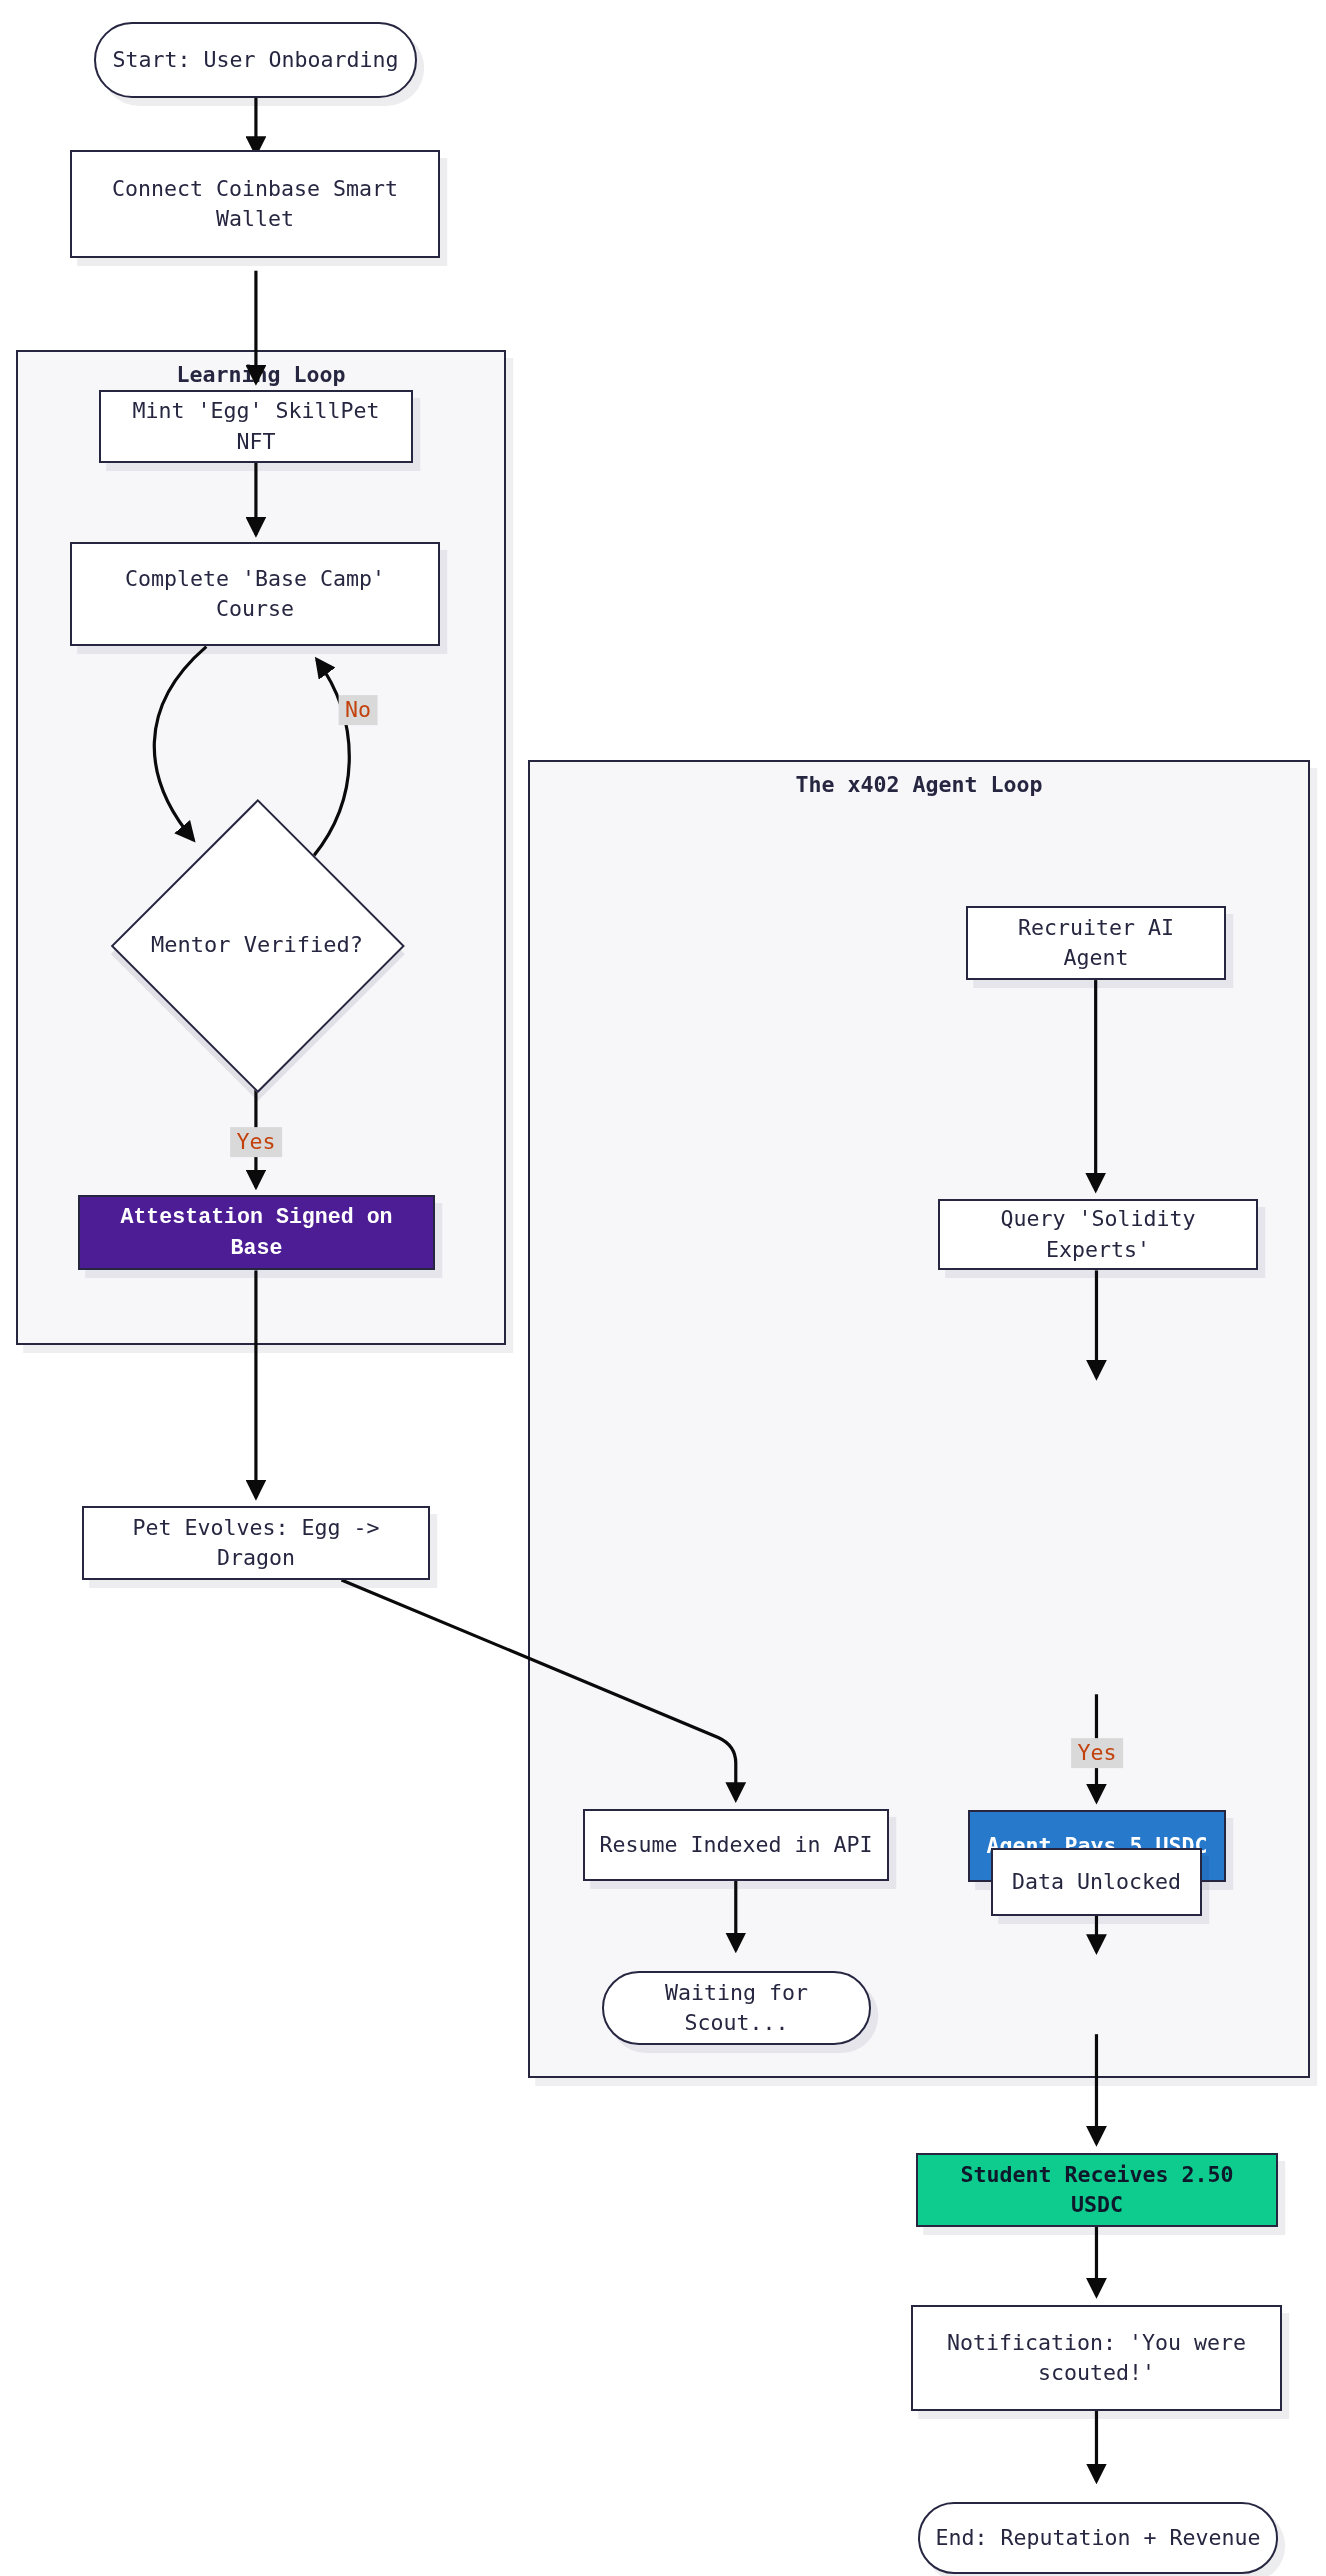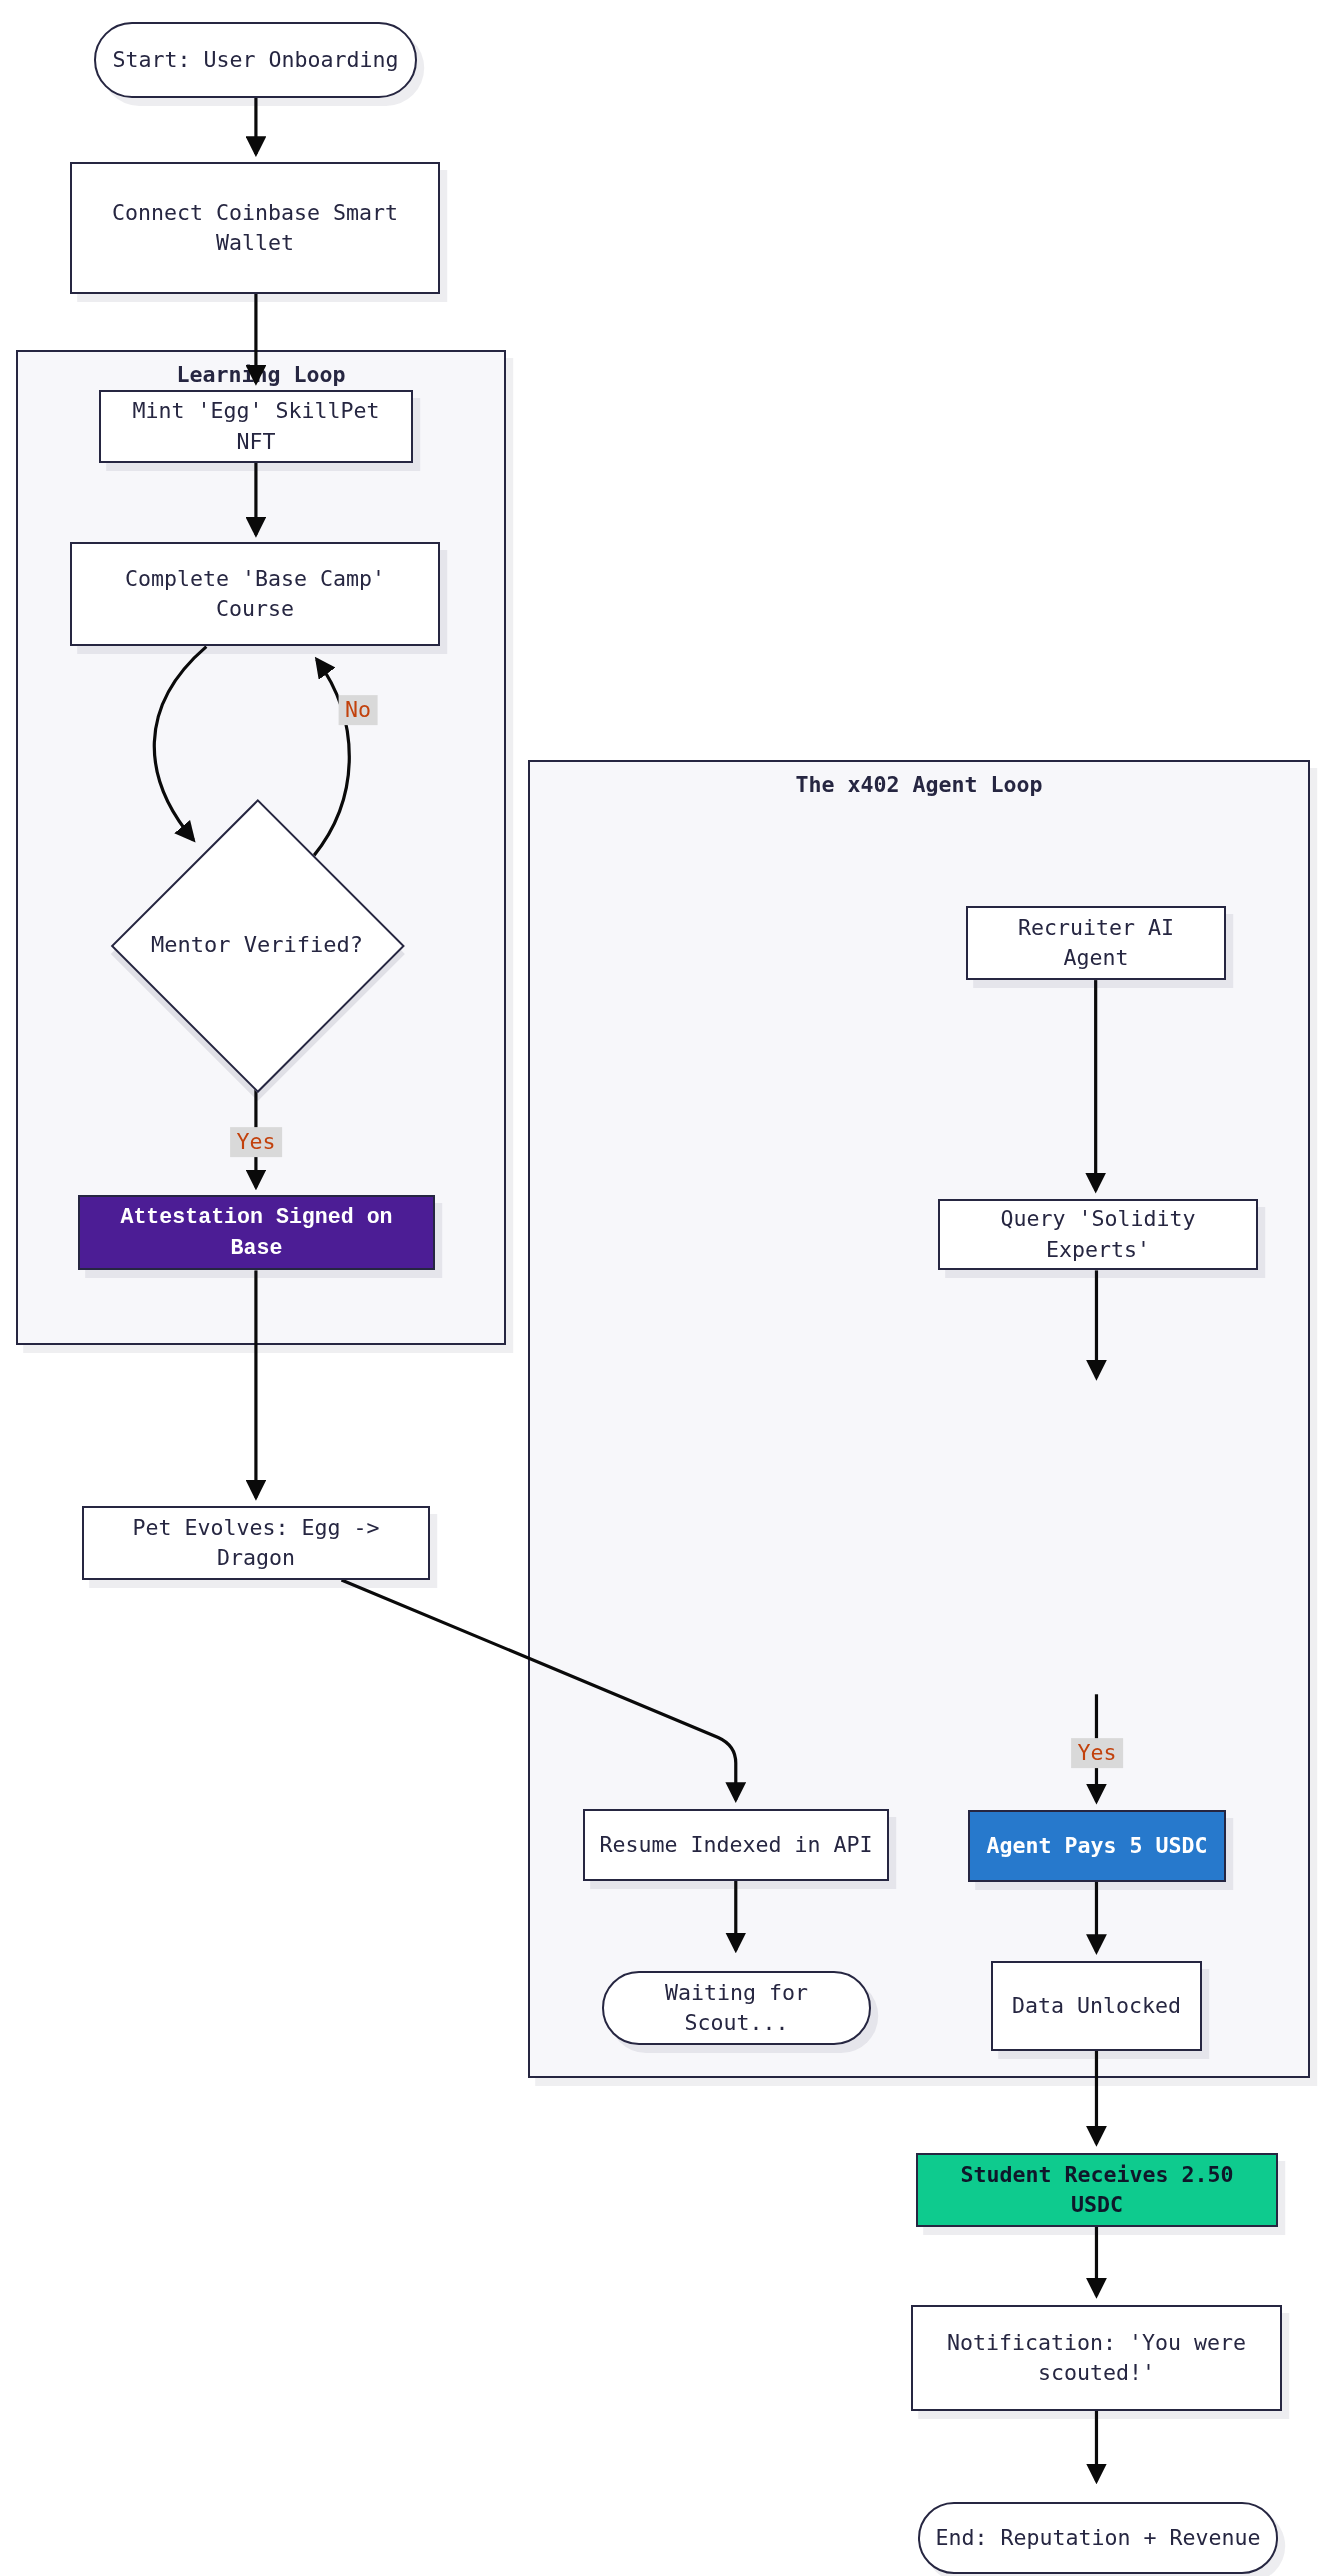--- a/index.html
+++ b/index.html
@@ -81,21 +81,21 @@
       <path d="M1371,3014 V3102" marker-end="url(#arrow)"></path>
     </g>
   </svg>
 
   <div class="edge-label" style="left:358px;top:710px">No</div>
   <div class="edge-label" style="left:256px;top:1142px">Yes</div>
   <div class="edge-label" style="left:1097px;top:1753px">Yes</div>
 
   <div class="node stadium" style="left:94px;top:10.4px;width:323px;height:76px">Start: User Onboarding</div>
 
-  <div class="node" style="left:70px;top:162px;width:370px;height:132px">Connect Coinbase Smart Wallet</div>
+  <div class="node" style="left:70px;top:150px;width:370px;height:108px">Connect Coinbase Smart Wallet</div>
 
   <div class="node" style="left:99px;top:390px;width:314px;height:73px">Mint 'Egg' SkillPet NFT</div>
 
   <div class="node" style="left:70px;top:542px;width:370px;height:104px">Complete 'Base Camp' Course</div>
 
   <div class="diamond" style="left:112px;top:800px;width:288px;height:288px">
     <div class="diamond-shape"></div>
     <div class="diamond-label">Mentor Verified?</div>
   </div>
 
@@ -103,21 +103,21 @@
 
   <div class="node" style="left:82px;top:1506px;width:348px;height:74px">Pet Evolves: Egg -&gt; Dragon</div>
 
   <div class="node" style="left:966px;top:906px;width:260px;height:74px">Recruiter AI Agent</div>
 
   <div class="node" style="left:938px;top:1199px;width:320px;height:71px">Query 'Solidity Experts'</div>
 
 
   <div class="node fill-usdc" style="left:968px;top:1810px;width:258px;height:72px">Agent Pays 5 USDC</div>
 
-  <div class="node" style="left:991px;top:1961px;width:211px;height:90px">Data Unlocked</div>
+  <div class="node" style="left:991px;top:1848px;width:211px;height:68px">Data Unlocked</div>
 
   <div class="node" style="left:583px;top:1809px;width:306px;height:72px">Resume Indexed in API</div>
 
   <div class="node stadium" style="left:602px;top:1959px;width:269px;height:74px">Waiting for Scout...</div>
 
   <div class="node fill-green" style="left:916px;top:2153px;width:362px;height:74px">Student Receives 2.50 USDC</div>
 
   <div class="node" style="left:911px;top:2305px;width:371px;height:106px">Notification: 'You were scouted!'</div>
 
   <div class="node stadium" style="left:918px;top:2490px;width:360px;height:72px">End: Reputation + Revenue</div>

